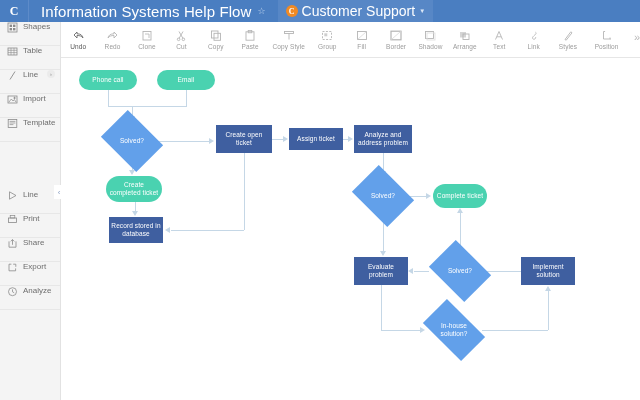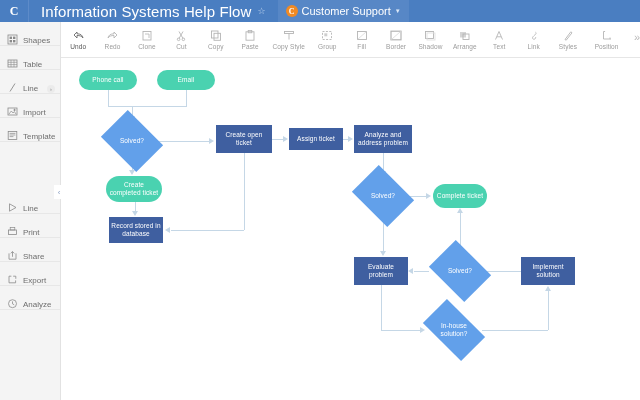--- a/index.html
+++ b/index.html
@@ -35,21 +35,21 @@
     margin-left: 12px; height: 22px; padding: 0 8px;
     background: #5787c6;
   }
   .chip-badge {
     width: 12px; height: 12px; border-radius: 50%;
     background: #f08a24; color: #ffffff;
     font-size: 8px; font-weight: bold;
     display: flex; align-items: center; justify-content: center;
     font-family: "Liberation Serif", serif;
   }
-  .chip-label { font-size: 11px; color: #ffffff; white-space: nowrap; }
+  .chip-label { font-size: 14px; color: #ffffff; white-space: nowrap; }
   .chip-caret { font-size: 6px; color: #dbe8f7; }
   .tb-right {
     margin-left: auto; display: flex; align-items: center;
     gap: 5px; padding-right: 7px;
   }
   .acct-dot {
     width: 12px; height: 12px; border-radius: 50%;
     background: #2b2b2b; border: 2px solid #ffffff;
     display:flex; align-items:center; justify-content:center;
   }
@@ -87,21 +87,21 @@
     margin-left: 6px; font-size: 11px; color: #b9b9b9; cursor: pointer;
     padding-bottom: 6px;
   }
 
   
   .sidebar {
     position: absolute; top: 22px; left: 0; width: 61px; height: 378px;
     background: #f4f4f4; border-right: 1px solid #e2e2e2;
   }
   .side-item {
-    height: 24px; display: flex; align-items: flex-end; gap: 5px;
+    height: 24px; display: flex; align-items: flex-start; gap: 5px;
     padding-left: 7px; border-bottom: 1px solid #e7e7e7;
     cursor: pointer; position: relative;
   }
   .side-item .s-lbl { font-size: 8px; color: #6d6d6d; white-space: nowrap; }
   .side-item .s-ico { width: 11px; height: 11px; display:flex; align-items:center; justify-content:center; }
   .side-chev {
     position: absolute; right: 5px; width: 8px; height: 8px; border-radius: 50%;
     background: #ebebeb; color: #8d8d8d; font-size: 5.5px;
     display: flex; align-items: center; justify-content: center;
   }

